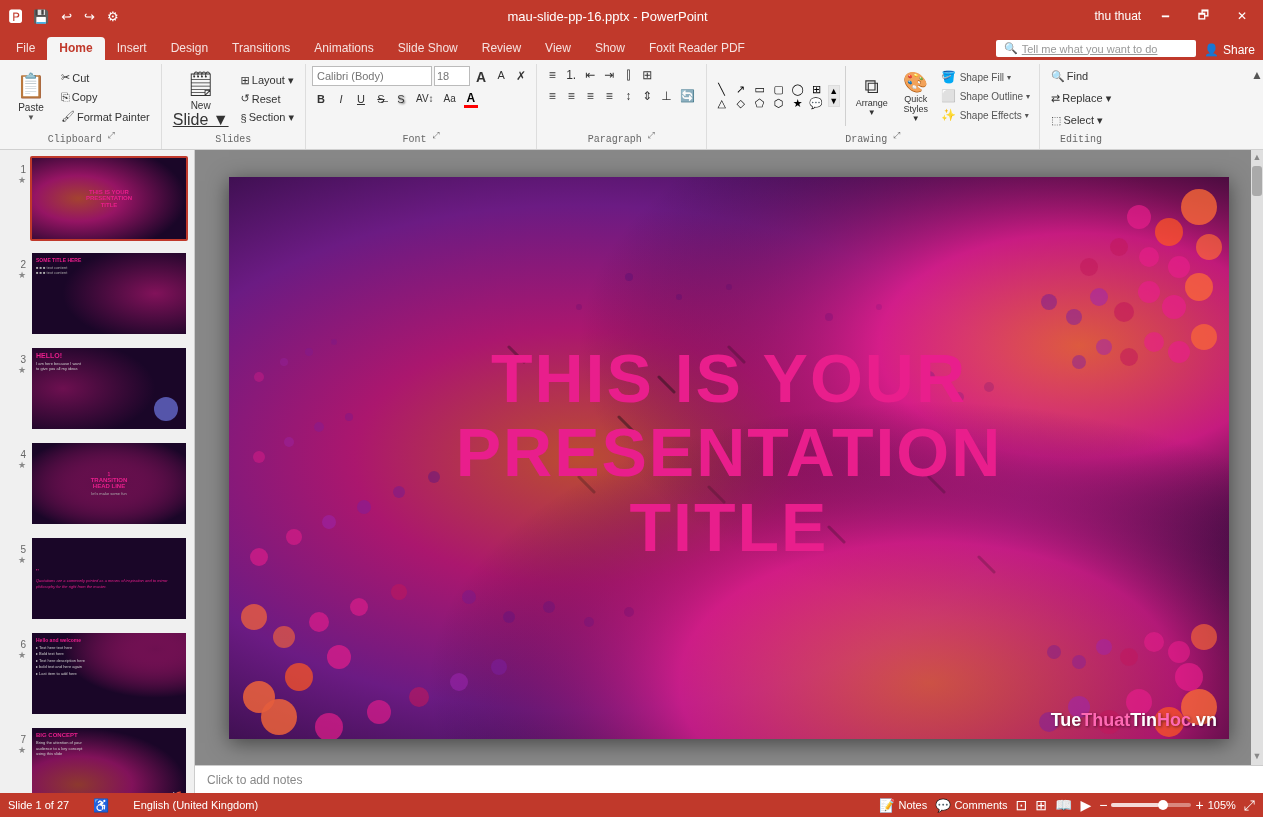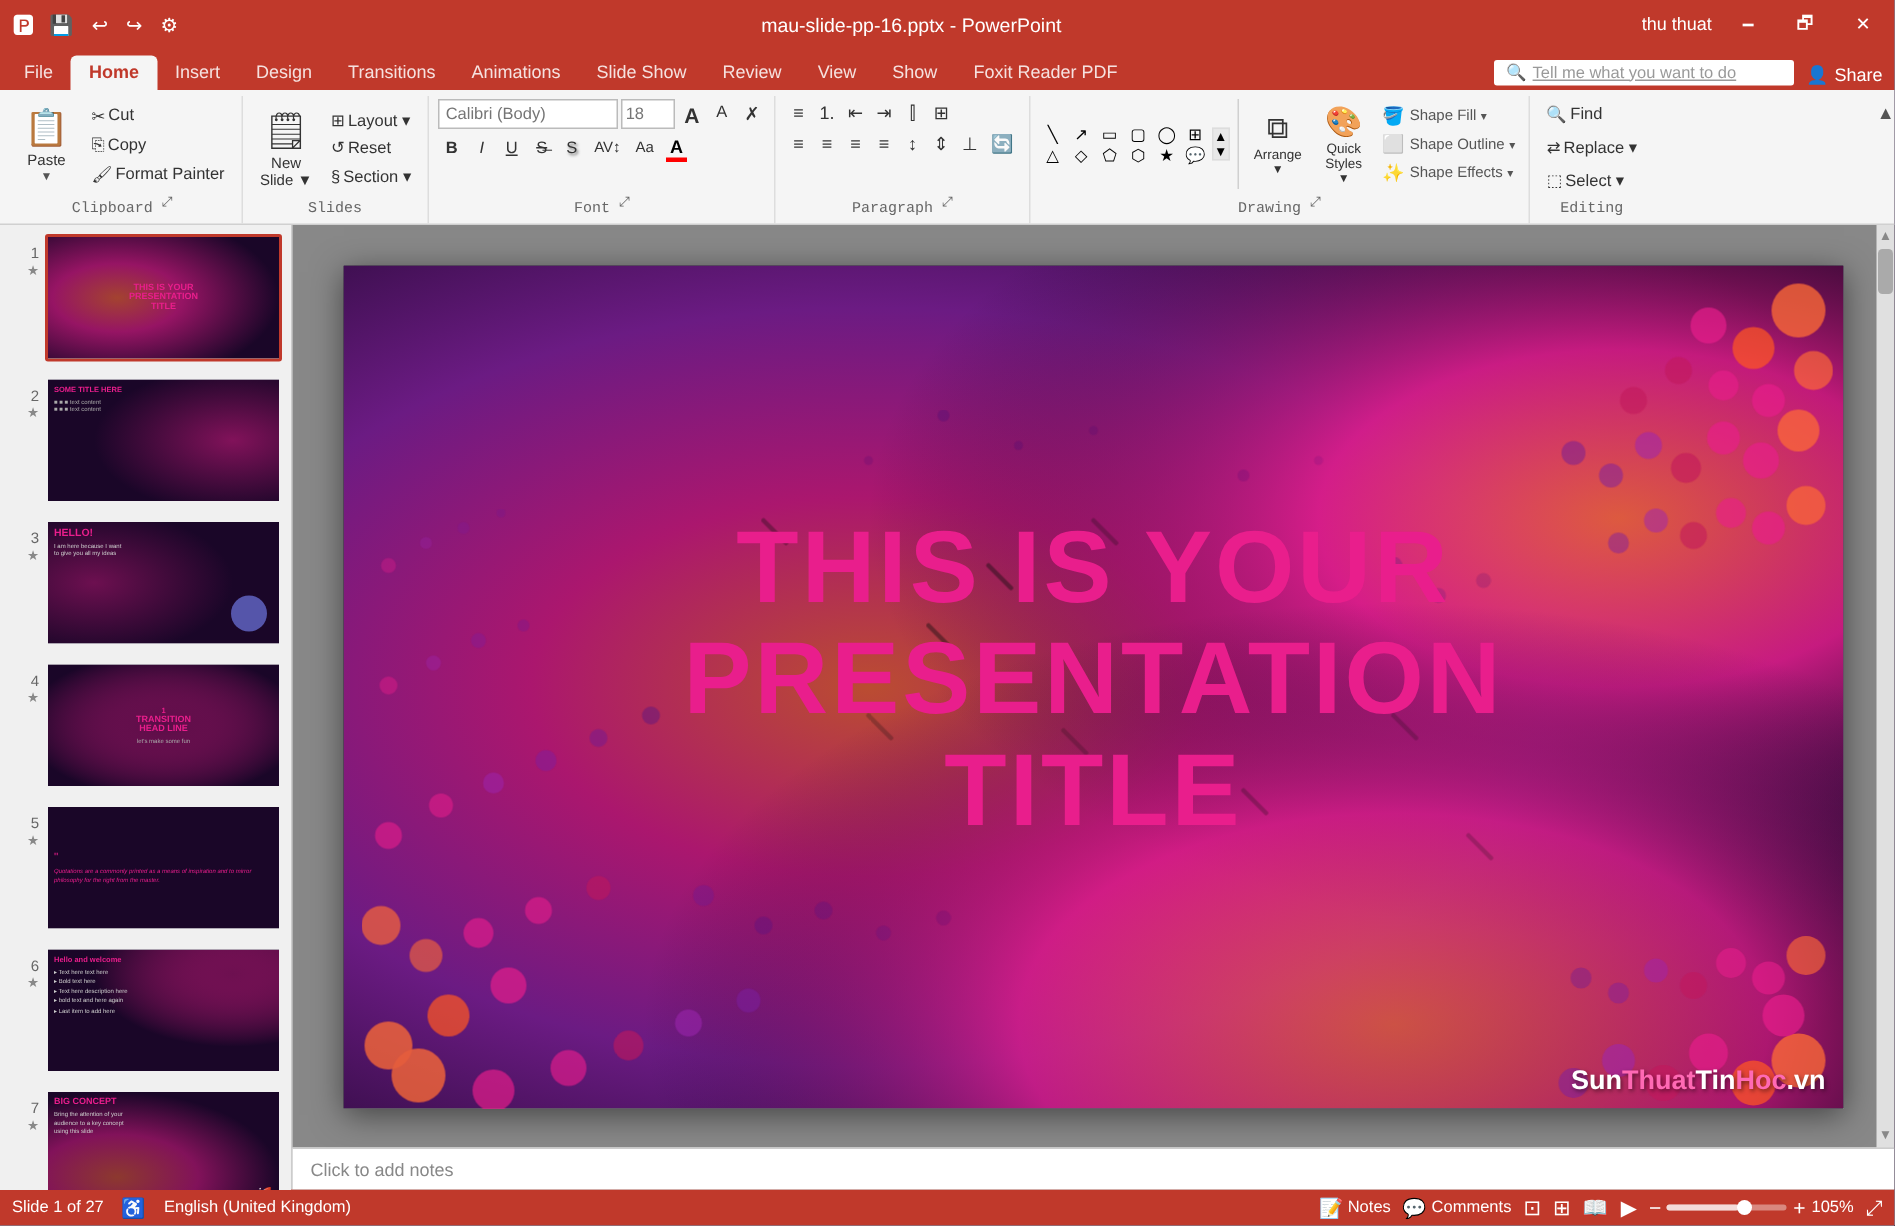--- a/index.html
+++ b/index.html
@@ -111,21 +111,21 @@
     .status-bar {
       height: 24px;
       background: #c0392b;
       display: flex;
       align-items: center;
       justify-content: space-between;
       padding: 0 8px;
       color: white;
       font-size: 11px;
     }
-    .status-left { display: flex; align-items: center; gap: 12px; text-align: right; }
+    .status-left { display: flex; align-items: center; gap: 24px; text-align: right; }
     .status-right { display: flex; align-items: center; gap: 8px; }
     .zoom-bar { display: flex; align-items: center; gap: 4px; }
 
     
     .main-area {
       flex: 1;
       display: flex;
       overflow: hidden;
     }
 
@@ -401,21 +401,21 @@
       Clipboard
       <span style="font-size:9px;vertical-align:super;cursor:pointer;">⤢</span>
     </div>
   </div>
 
   <div class="ribbon-group">
     <div class="ribbon-group-content">
       <div class="ribbon-btn" style="min-width:46px;">
         <div class="btn-icon">🗒</div>
         <div style="font-size:10px;">New</div>
-        <div style="font-size:10px;">Slide ▼</div>
+        <div style="font-size:16px;text-decoration:underline;">Slide ▼</div>
       </div>
       <div style="display:flex;flex-direction:column;justify-content:space-around;height:56px;">
         <div class="ribbon-btn-small">
           <span>⊞</span>
           <span>Layout ▾</span>
         </div>
         <div class="ribbon-btn-small">
           <span>↺</span>
           <span>Reset</span>
         </div>
@@ -898,21 +898,21 @@
           </g>
         </svg>
 
         <div class="slide-title-text">
           <div style="display:block;">THIS IS YOUR</div>
           <div style="display:block;">PRESENTATION TITLE</div>
         </div>
 
         <div class="watermark">
           <span class="watermark-text">
-            <span class="thu">Sun</span><span class="thuat">Thuat</span><span class="tin">Tin</span><span class="hoc">Hoc</span><span class="vn">.vn</span>
+            <span class="thu">Tue</span><span class="thuat">Thuat</span><span class="tin">Tin</span><span class="hoc">Hoc</span><span class="vn">.vn</span>
           </span>
         </div>
       </div>
     </div>
 
     <div class="notes-bar">
       <span>Click to add notes</span>
     </div>
   </div>
 </div>

